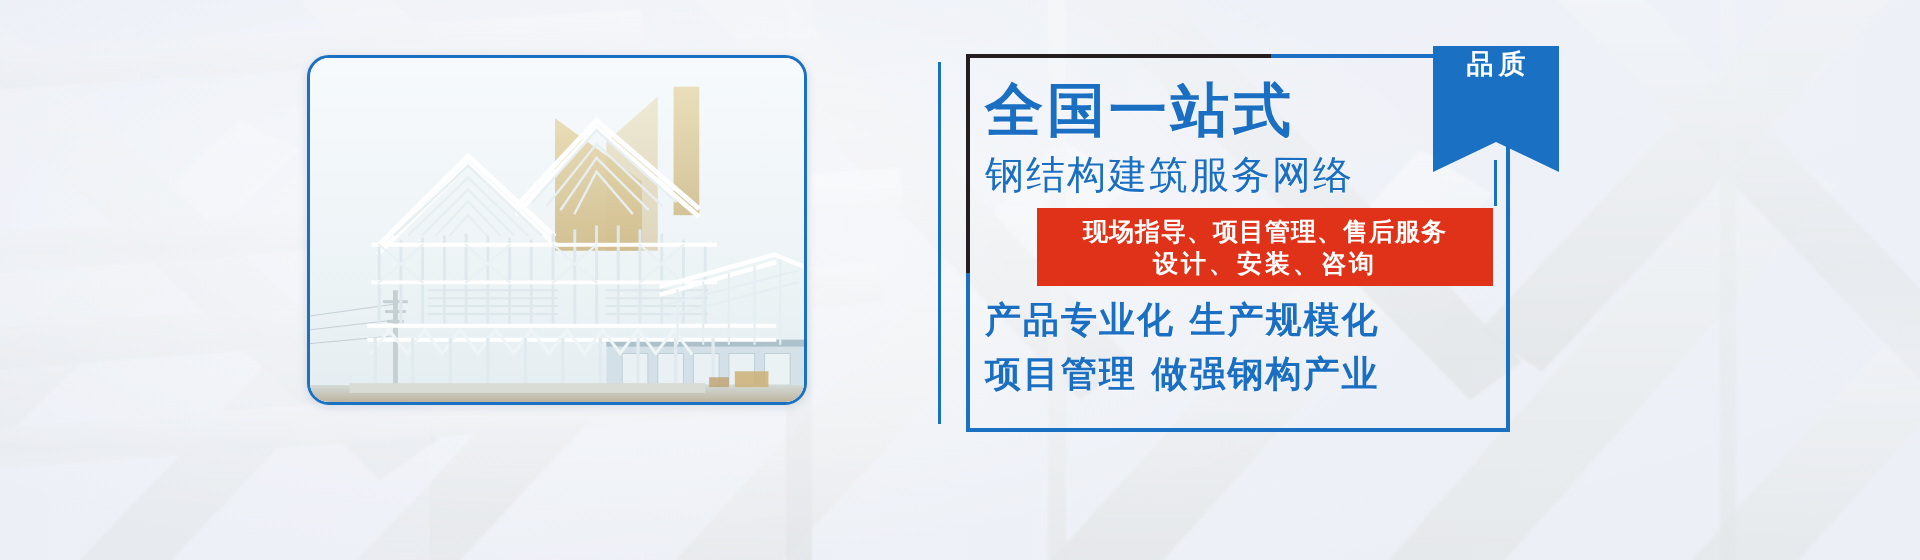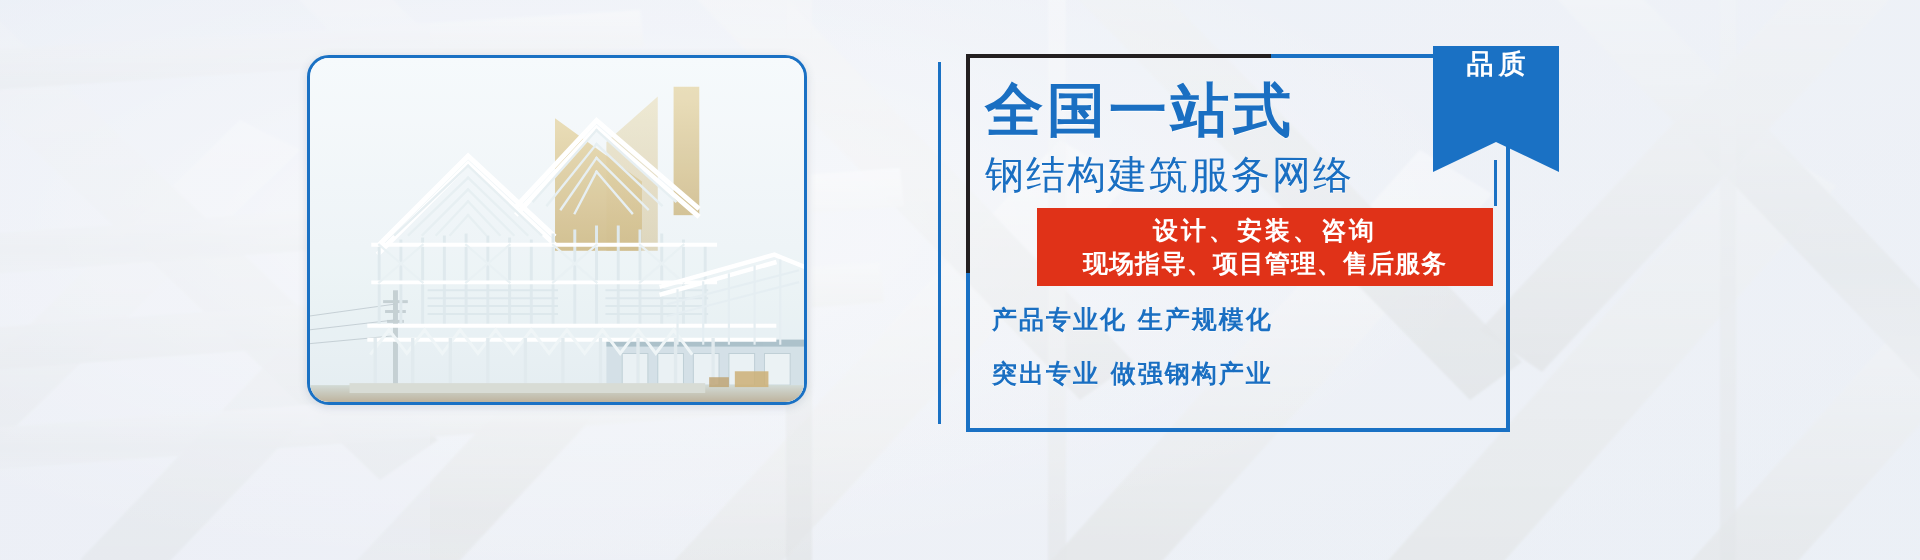--- a/index.html
+++ b/index.html
@@ -101,22 +101,22 @@
     display: flex; flex-direction: column;
     align-items: center; justify-content: center;
   }
   .red-line {
     color: #ffffff; font-weight: bold; white-space: nowrap;
   }
   #red-line-1 { font-size: 25px; line-height: 32px; letter-spacing: 3px; }
   #red-line-2 { font-size: 25px; line-height: 33px; letter-spacing: 1px; }
 
   .slogan {
-    position: absolute; left: 7px;
-    font-size: 25px; line-height: 44px;
+    position: absolute; left: 0;
+    font-size: 36px; line-height: 44px;
     font-weight: bold; color: #1a6fc2;
     letter-spacing: 2px; white-space: nowrap;
     text-shadow: 0 1px 0 rgba(255,255,255,.6);
     text-align: right;
   }
   #slogan-1 { top: 238px; }
   #slogan-2 { top: 292px; }
 
   
   #ribbon {
@@ -411,27 +411,27 @@
     <div class="frame-bottom-blue"></div>
   </div>
 
   <div id="text-block">
 
     <div id="headline" class="cn">全国一站式</div>
 
     <div id="subheadline" class="cn">钢结构建筑服务网络</div>
 
     <div id="red-box">
+      <span id="red-line-2" class="red-line cn">现场指导、项目管理、售后服务</span>
       <span id="red-line-1" class="red-line cn">设计、安装、咨询</span>
-      <span id="red-line-2" class="red-line cn">现场指导、项目管理、售后服务</span>
     </div>
 
     <div id="slogan-1" class="slogan cn">产品专业化  生产规模化</div>
 
-    <div id="slogan-2" class="slogan cn">突出专业  做强钢构产业</div>
+    <div id="slogan-2" class="slogan cn">项目管理  做强钢构产业</div>
   </div>
 
   <div id="ribbon-stem"></div>
   <div id="ribbon">
     <svg viewBox="0 0 126 126" preserveAspectRatio="none">
       <polygon points="0,0 126,0 126,126 63,96 0,126" fill="#1a71c4"></polygon>
     </svg>
     <div id="ribbon-text" class="cn">
       <span class="ribbon-row">品质</span>
     </div>

